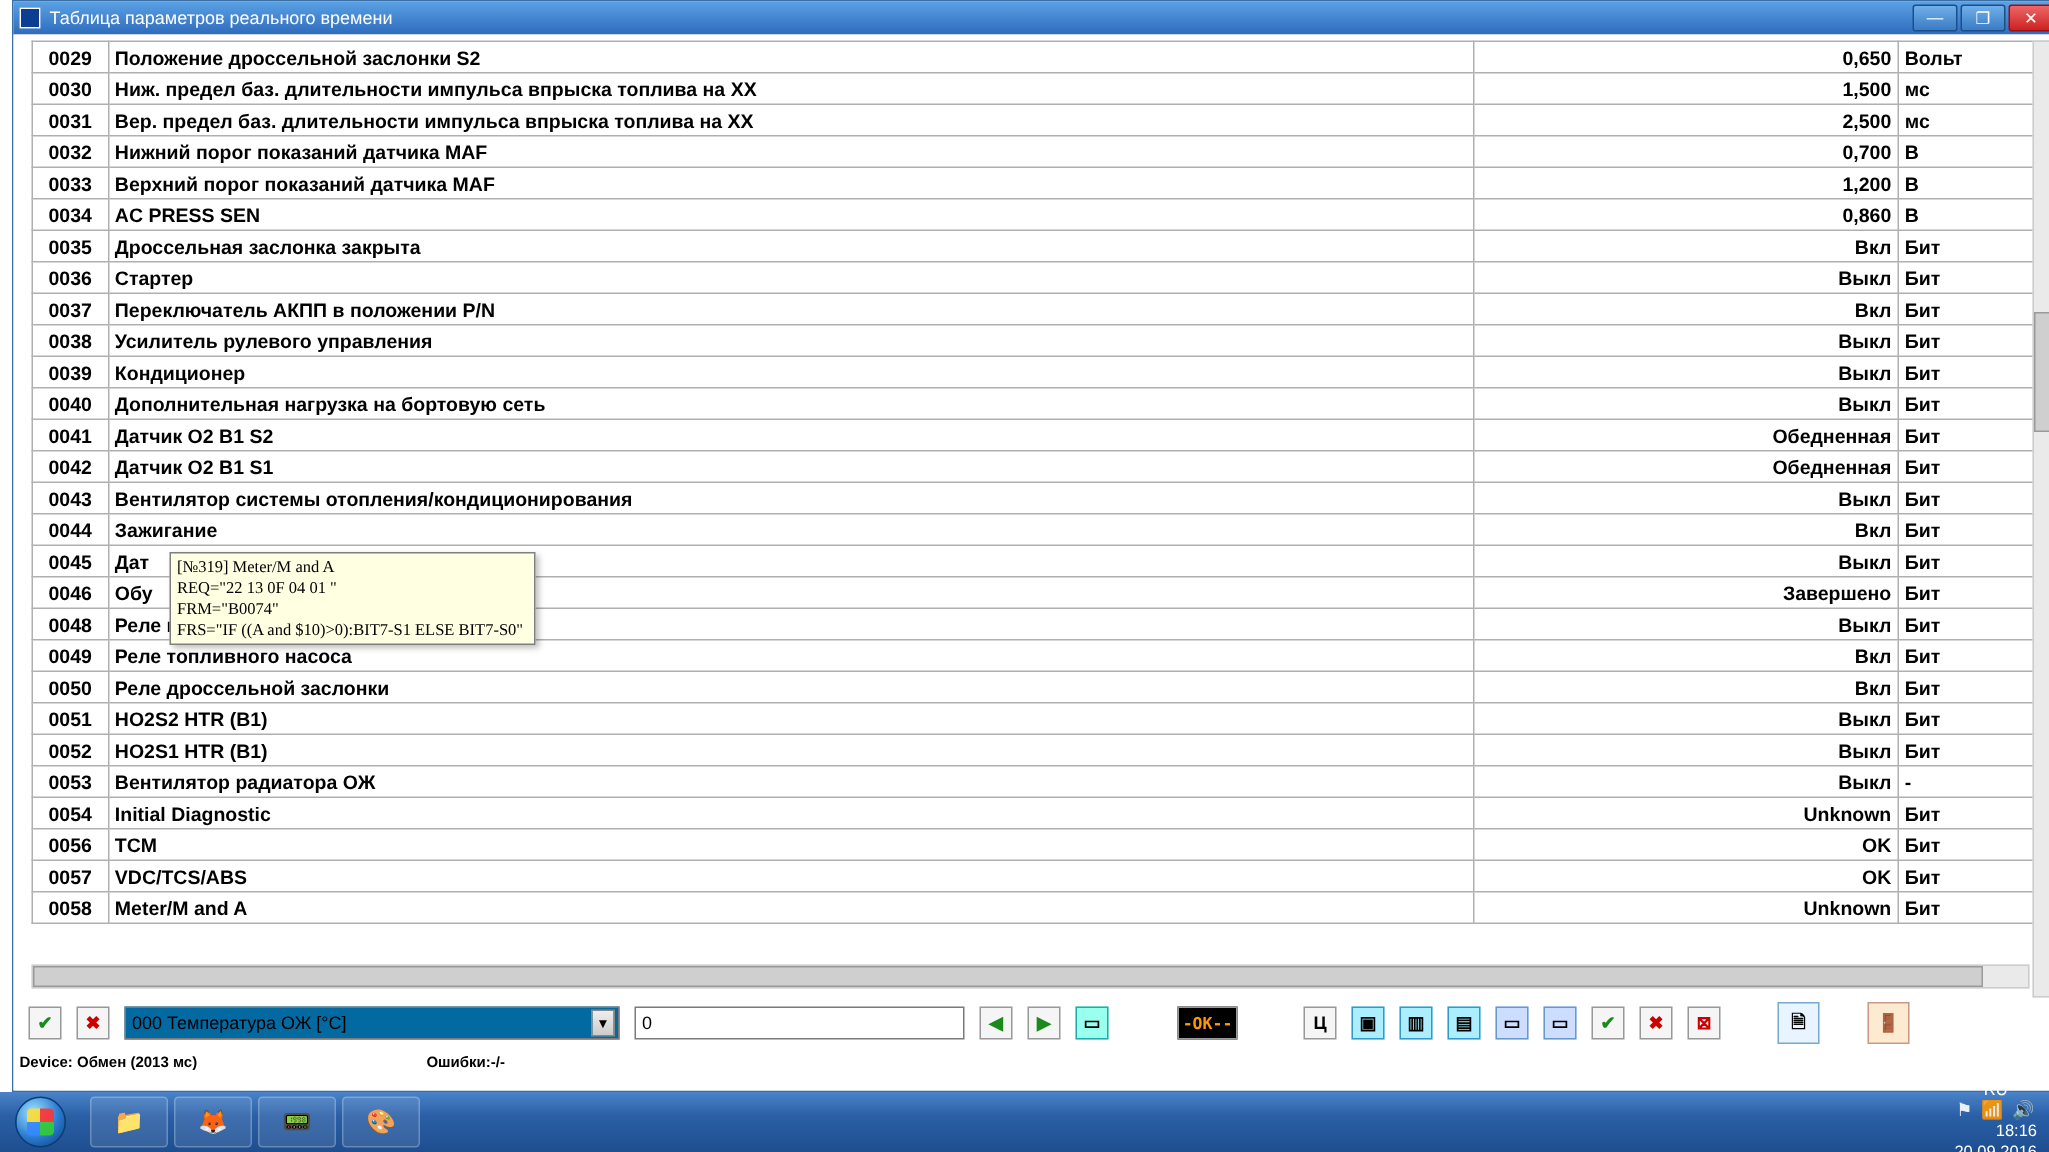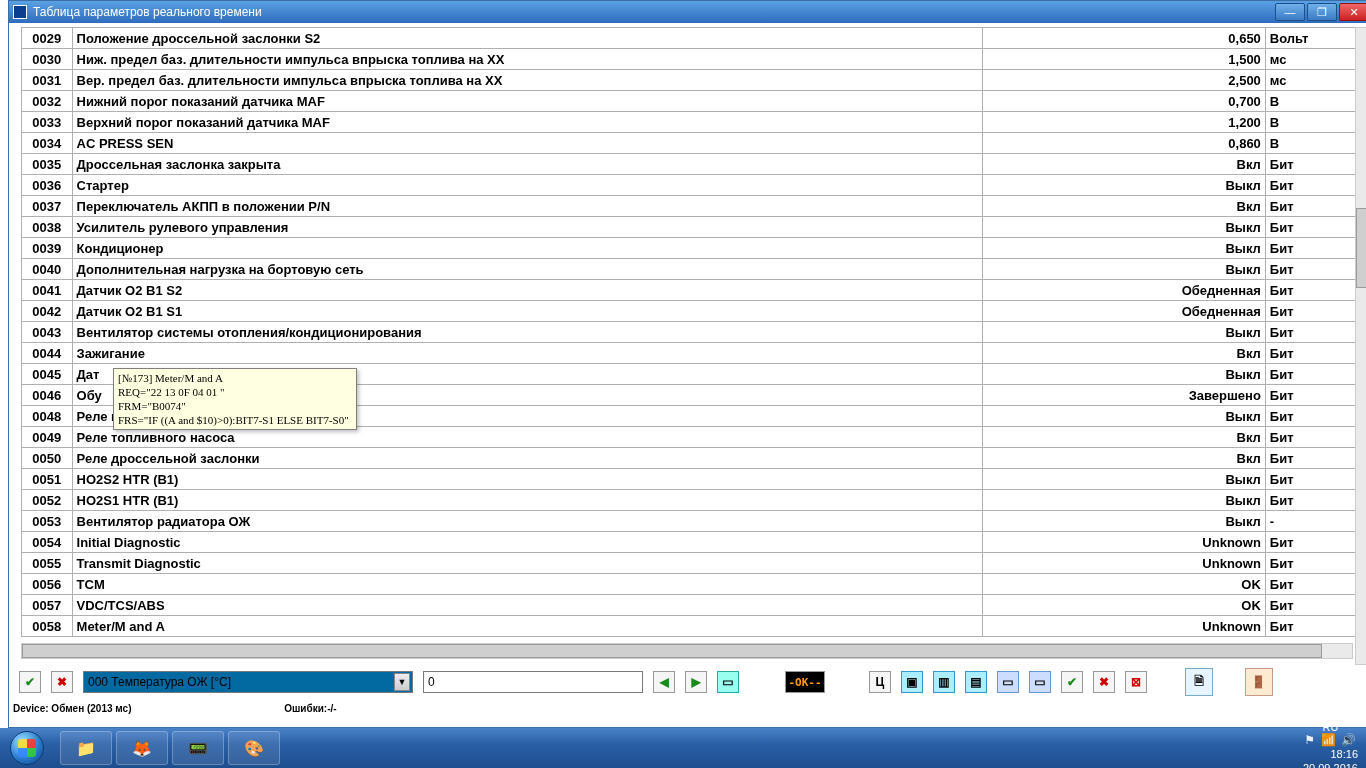--- a/index.html
+++ b/index.html
@@ -210,26 +210,20 @@
             <td class="valcol">Выкл</td>
             <td class="unitcol">-</td>
           </tr>
           <tr>
             <td class="idcol">0054</td>
             <td class="namecol">Initial Diagnostic</td>
             <td class="valcol">Unknown</td>
             <td class="unitcol">Бит</td>
           </tr>
           <tr>
-            <td class="idcol">0055</td>
-            <td class="namecol">Transmit Diagnostic</td>
-            <td class="valcol">Unknown</td>
-            <td class="unitcol">Бит</td>
-          </tr>
-          <tr>
             <td class="idcol">0056</td>
             <td class="namecol">TCM</td>
             <td class="valcol">OK</td>
             <td class="unitcol">Бит</td>
           </tr>
           <tr>
             <td class="idcol">0057</td>
             <td class="namecol">VDC/TCS/ABS</td>
             <td class="valcol">OK</td>
             <td class="unitcol">Бит</td>
@@ -237,21 +231,21 @@
           <tr>
             <td class="idcol">0058</td>
             <td class="namecol">Meter/M and A</td>
             <td class="valcol">Unknown</td>
             <td class="unitcol">Бит</td>
           </tr>
         </tbody>
       </table>
 
     <div class="tooltip">
-      <div>[№173] Meter/M and A</div>
+      <div>[№319] Meter/M and A</div>
       <div>REQ="22 13 0F 04 01 "</div>
       <div>FRM="B0074"</div>
       <div>FRS="IF ((A and $10)&gt;0):BIT7-S1 ELSE BIT7-S0"</div>
     </div>
 
     <div class="vscroll">
         <div class="thumb"></div>
       </div>
     <div class="hscroll">
         <div class="thumb"></div>

